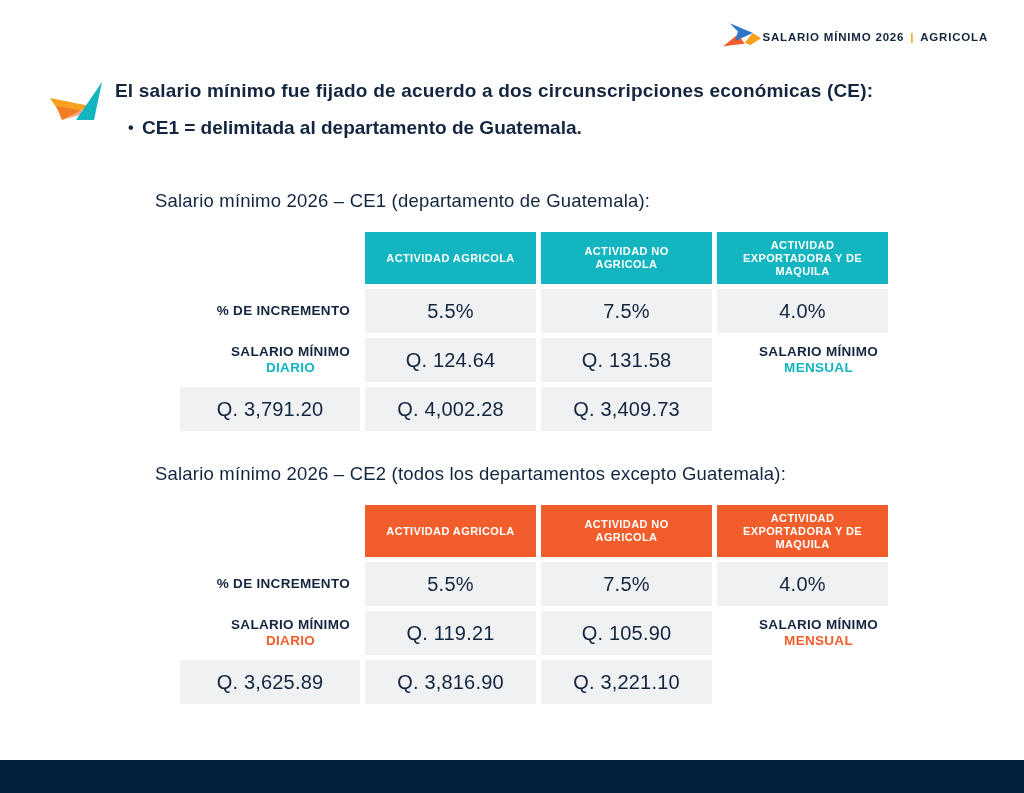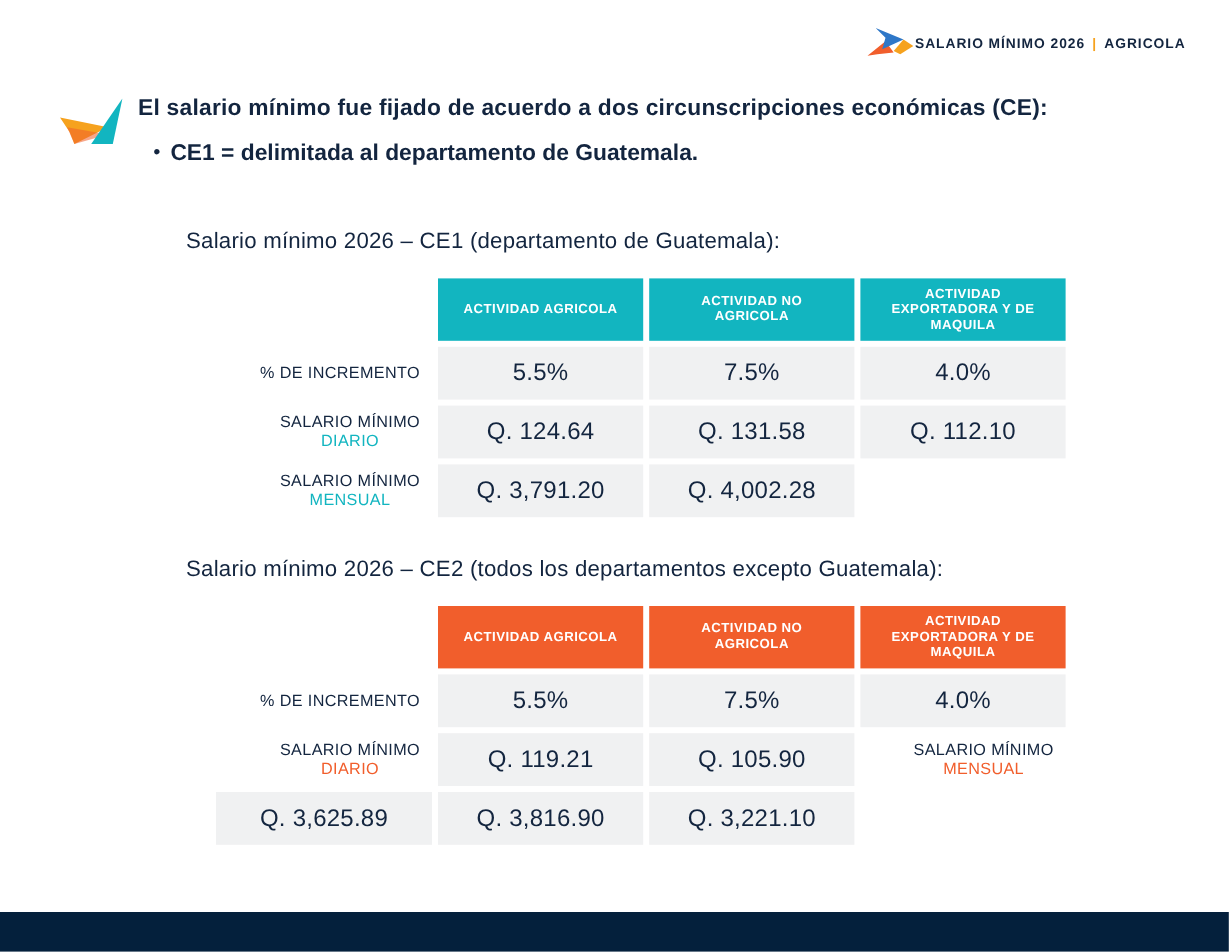--- a/index.html
+++ b/index.html
@@ -74,21 +74,21 @@
   }
   .col-head span{display:block; max-width:132px;}
   .t-teal .col-head{background:var(--teal);}
   .t-orange .col-head{background:var(--orange);}
 
   .row-label{
     height:44px; display:flex; align-items:center; justify-content:flex-end;
     padding-right:10px;
   }
   .row-label .lbl{
-    text-align:center; font-size:13.5px; font-weight:400;
+    text-align:center; font-size:13.5px; font-weight:700;
     letter-spacing:.3px; line-height:16px; color:var(--navy);
   }
   .row-label .lbl .line2{display:block;}
   .row-label .lbl .line2:empty{display:none;}
   .t-teal .lbl .line2{color:var(--teal);}
   .t-orange .lbl .line2{color:var(--orange);}
 
   .val-cell{
     height:44px; background:var(--cell-gray);
     display:flex; align-items:center; justify-content:center;
@@ -153,27 +153,27 @@
     </div>
     <div class="val-cell">5.5%</div>
     <div class="val-cell">7.5%</div>
     <div class="val-cell">4.0%</div>
 
     <div class="row-label">
       <div class="lbl"><span>SALARIO MÍNIMO</span><span class="line2">DIARIO</span></div>
     </div>
     <div class="val-cell">Q. 124.64</div>
     <div class="val-cell">Q. 131.58</div>
-    <div class="val-cell">Q. 112.10</div>
 
     <div class="row-label">
       <div class="lbl"><span>SALARIO MÍNIMO</span><span class="line2">MENSUAL</span></div>
     </div>
     <div class="val-cell">Q. 3,791.20</div>
     <div class="val-cell">Q. 4,002.28</div>
+    <div class="val-cell">Q. 3,409.73</div>
   </div>
 </section>
 
 <section class="table-block block-ce2 t-orange">
   <h2 class="sec-title">Salario mínimo 2026 – CE2 (todos los departamentos excepto Guatemala):</h2>
   <div class="wage-table">
     <div class="spacer-cell"></div>
     <div class="col-head">
         <span>ACTIVIDAD AGRICOLA</span>
       </div>

